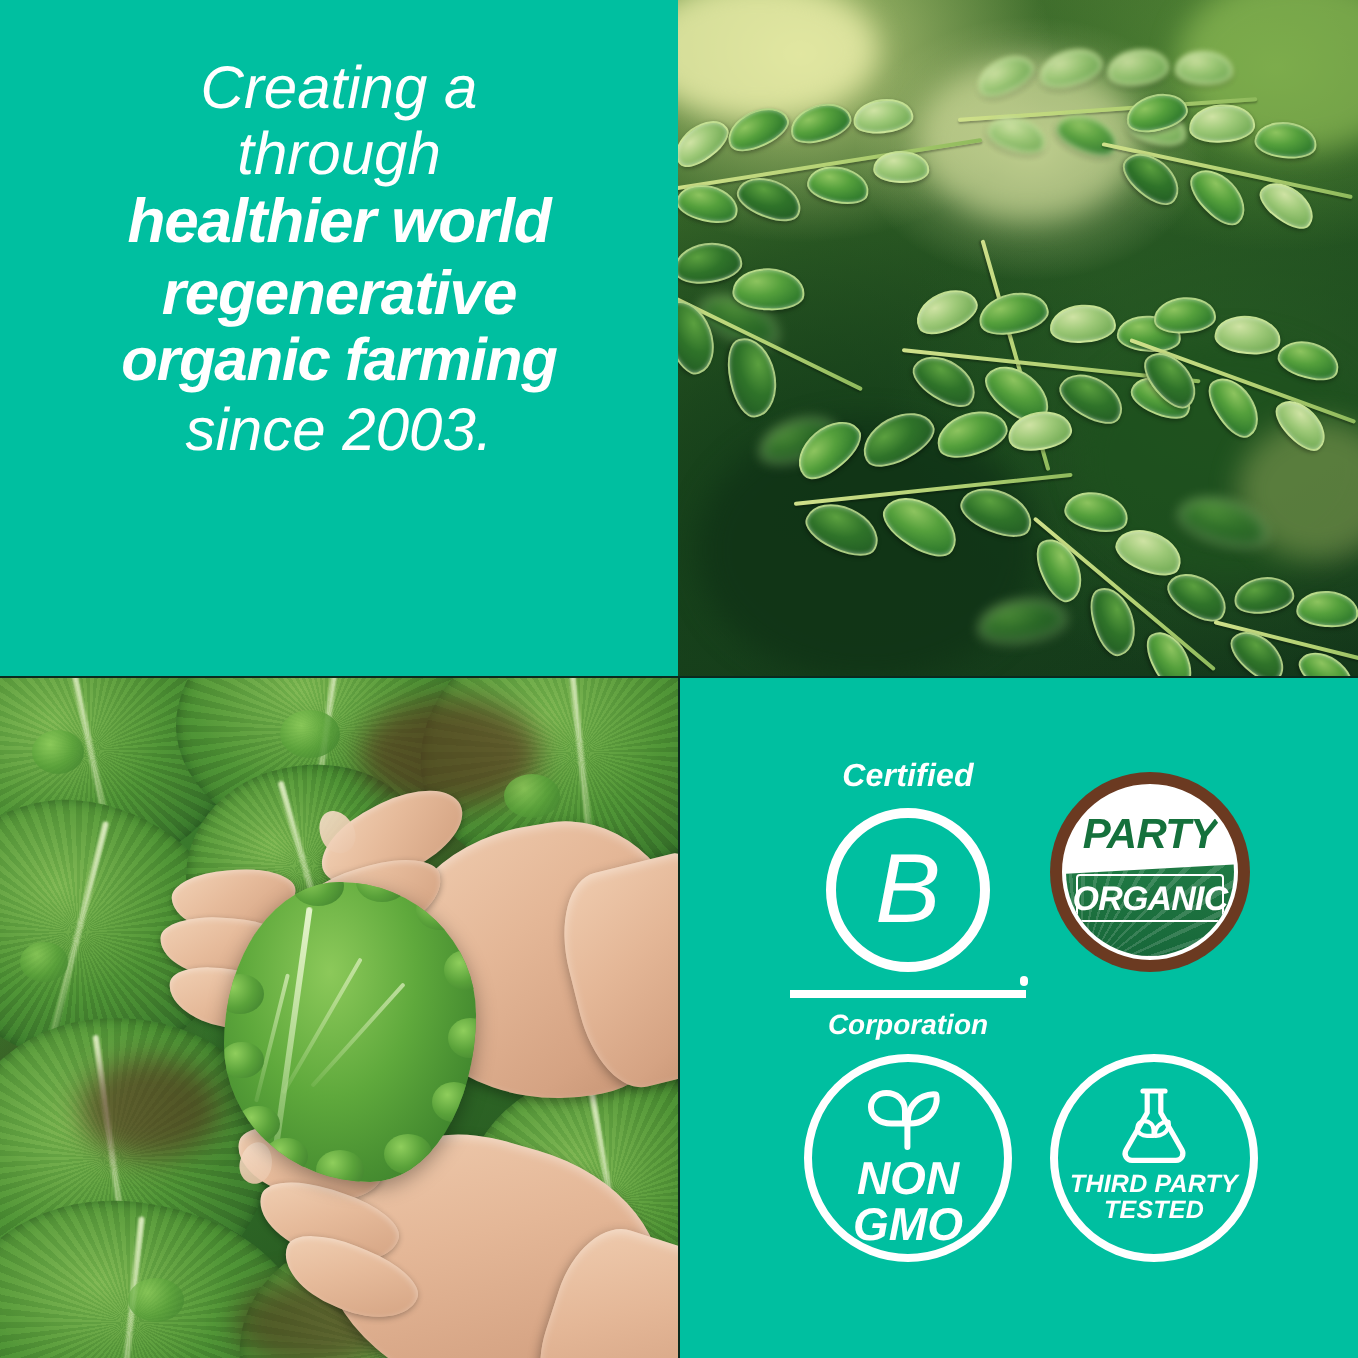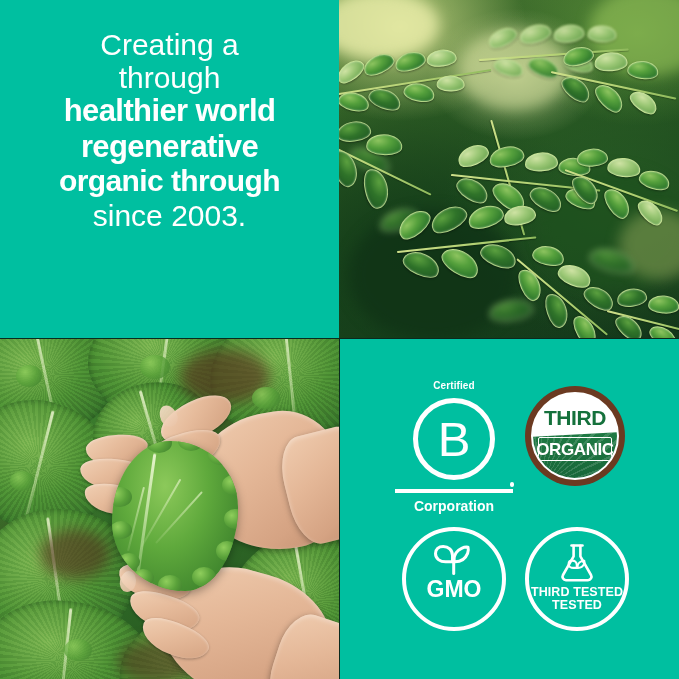--- a/index.html
+++ b/index.html
@@ -1,19 +1,19 @@
 <!DOCTYPE html>
 <html><head>
 <meta charset="utf-8">
 <style>
   * { margin:0; padding:0; box-sizing:border-box; }
   html,body { width:679px; height:679px; overflow:hidden; background:#00bfa0; }
   body { font-family:"Liberation Sans", sans-serif; }
 
-  .board { position:relative; width:679px; height:679px; background:#0a2a1e; }
+  .board { position:relative; width:679px; height:679px; background:#0a2a1e;font-style:italic; }
 
   .quad { position:absolute; overflow:hidden; }
   .q-tl { left:0;    top:0;    width:339px; height:338px; background:#00bfa0; }
   .q-tr { left:339px;top:0;    width:340px; height:338px; }
   .q-bl { left:0;    top:339px;width:339px; height:340px; }
   .q-br { left:340px;top:339px;width:339px; height:340px; background:#00bfa0; }
 
   
   .headline {
     position:absolute; left:0; top:28px; width:339px;
@@ -94,21 +94,21 @@
   .held .hvein{ position:absolute; left:26%; top:8%; width:3px; height:80%;
     background:linear-gradient(180deg,rgba(235,247,210,.95),rgba(200,230,165,.35));
     border-radius:3px; transform:rotate(8deg); filter:blur(.3px); }
   .held .rib{ position:absolute; width:2px; border-radius:2px;
     background:linear-gradient(180deg,rgba(225,242,195,.7),rgba(190,222,150,.15)); }
 
   
   .badges { position:absolute; inset:0; }
 
   .bcorp { position:absolute; left:55px; top:42px; width:118px; text-align:center; color:#fff; }
-  .bcorp .certified { font-size:10px; font-weight:700; letter-spacing:.1px; line-height:1; }
+  .bcorp .certified { font-size:16px; font-weight:700; letter-spacing:.1px; line-height:1; }
   .bcorp .ring { position:relative; width:82px; height:82px; margin:7px auto 0;
                  border:5px solid #fff; border-radius:50%; }
   .bcorp .bletter { position:absolute; inset:0; display:flex; align-items:center; justify-content:center;
                     font-size:49px; font-weight:400; line-height:1; color:#fff; font-family:"Liberation Sans", sans-serif; }
   .bcorp .rule { position:relative; width:100%; height:4px; background:#fff; margin:9px auto 0; }
   .bcorp .regmark { position:absolute; right:-1px; top:-7px; width:4.5px; height:4.5px; background:#fff; border-radius:50%; }
   .bcorp .corporation { font-size:14px; font-weight:700; margin-top:6px; line-height:1; }
 
   .usda { position:absolute; left:185px; top:47px; width:100px; height:100px;
           border-radius:50%; background:#6b3a21; padding:6px; }
@@ -145,21 +145,21 @@
 <body>
 
 <div class="board">
 
   <div class="quad q-tl">
     <div class="headline">
       <span class="ln light">Creating a</span>
       <span class="ln light">through</span>
       <span class="ln bold">healthier world</span>
       <span class="ln bold sp">regenerative</span>
-      <span class="ln bold wide">organic through</span>
+      <span class="ln bold wide">organic farming</span>
       <span class="ln light sp">since 2003.</span>
     </div>
   </div>
 
   <div class="quad q-tr">
     <div class="leafphoto">
 
       <div class="blur" style="left:-20px;top:-10px;width:120px;height:70px;background:rgba(235,238,170,.8);"></div>
       <div class="blur" style="left:120px;top:30px;width:110px;height:80px;background:rgba(222,230,165,.55);"></div>
       <div class="blur" style="left:250px;top:-14px;width:120px;height:90px;background:rgba(150,195,90,.6);"></div>
@@ -372,51 +372,52 @@
           <span class="regmark"></span>
         </div>
         <div class="corporation">Corporation</div>
       </div>
 
       <div class="usda">
         <div class="inner">
           <div class="lower">
             <div class="rays"></div>
           </div>
-          <div class="usdatxt">THIRD</div>
+          <div class="usdatxt">PARTY</div>
           <div class="orgbox">
             <span class="orgtxt">ORGANIC</span>
           </div>
         </div>
       </div>
 
       <div class="circbadge nongmo">
         <span class="sprout">
           <svg width="40" height="30" viewBox="0 0 40 30" fill="none" xmlns="http://www.w3.org/2000/svg">
             <path d="M18.5 10.5 C18.5 4.8 14.3 1.5 9.2 1.5 C4.6 1.5 1.5 4.4 1.5 8.6 C1.5 13.6 6.0 16.8 11.6 16.8 L18.5 16.8 Z" stroke="#ffffff" stroke-width="3" stroke-linejoin="round" fill="none"></path>
             <path d="M21.0 16.8 C26.8 16.8 31.6 13.4 33.6 8.4 C34.6 5.8 34.4 3.6 34.0 2.2 C32.4 2.0 30.0 2.2 27.6 3.3 C22.8 5.5 20.0 10.0 20.0 15.0 L20.0 16.8 Z" stroke="#ffffff" stroke-width="3" stroke-linejoin="round" fill="none"></path>
             <path d="M19.7 14.5 L19.7 28.5" stroke="#ffffff" stroke-width="3" stroke-linecap="round"></path>
           </svg>
         </span>
         <div class="cb-label">
+          <span>NON</span>
           <span>GMO</span>
         </div>
       </div>
 
       <div class="circbadge thirdparty">
         <span class="flaskwrap">
           <svg width="42" height="40" viewBox="0 0 42 40" fill="none" xmlns="http://www.w3.org/2000/svg">
             <path d="M15.5 2.5 L26.5 2.5" stroke="#ffffff" stroke-width="2.6" stroke-linecap="round"></path>
             <path d="M17.6 2.8 L17.6 13.4 L7.0 32.0 C5.7 34.3 7.3 37.2 10.0 37.2 L32.0 37.2 C34.7 37.2 36.3 34.3 35.0 32.0 L24.4 13.4 L24.4 2.8" stroke="#ffffff" stroke-width="2.6" stroke-linejoin="round" stroke-linecap="round" fill="none"></path>
             <path d="M20.8 22.0 C20.8 19.2 18.7 17.6 16.3 17.6 C14.1 17.6 12.6 19.0 12.6 21.0 C12.6 23.4 14.8 24.9 17.5 24.9 L20.8 24.9 Z" stroke="#ffffff" stroke-width="2.1" stroke-linejoin="round" fill="none"></path>
             <path d="M22.0 24.9 C24.8 24.9 27.1 23.3 28.1 20.9 C28.6 19.6 28.5 18.6 28.3 17.9 C27.5 17.8 26.3 17.9 25.2 18.4 C22.8 19.5 21.5 21.6 21.5 24.0 L21.5 24.9 Z" stroke="#ffffff" stroke-width="2.1" stroke-linejoin="round" fill="none"></path>
           </svg>
         </span>
         <div class="cb-label">
-          <span>THIRD TESTED</span>
+          <span>THIRD PARTY</span>
           <span>TESTED</span>
         </div>
       </div>
 
     </div>
   </div>
 
 </div>
 
 </body></html>

